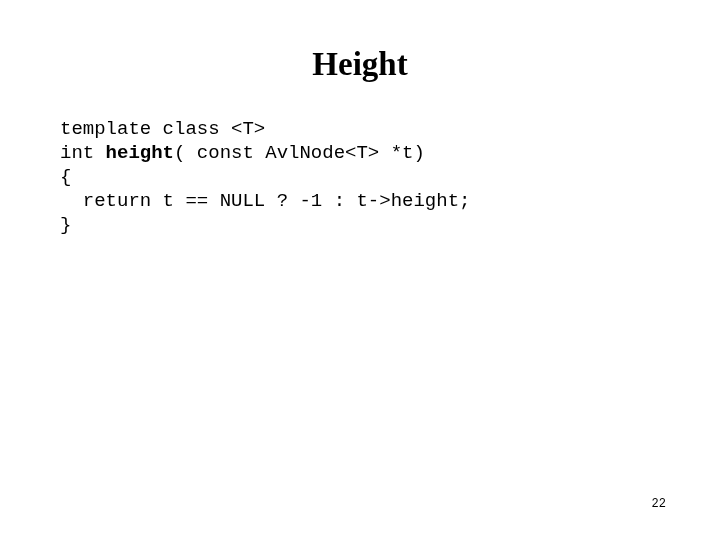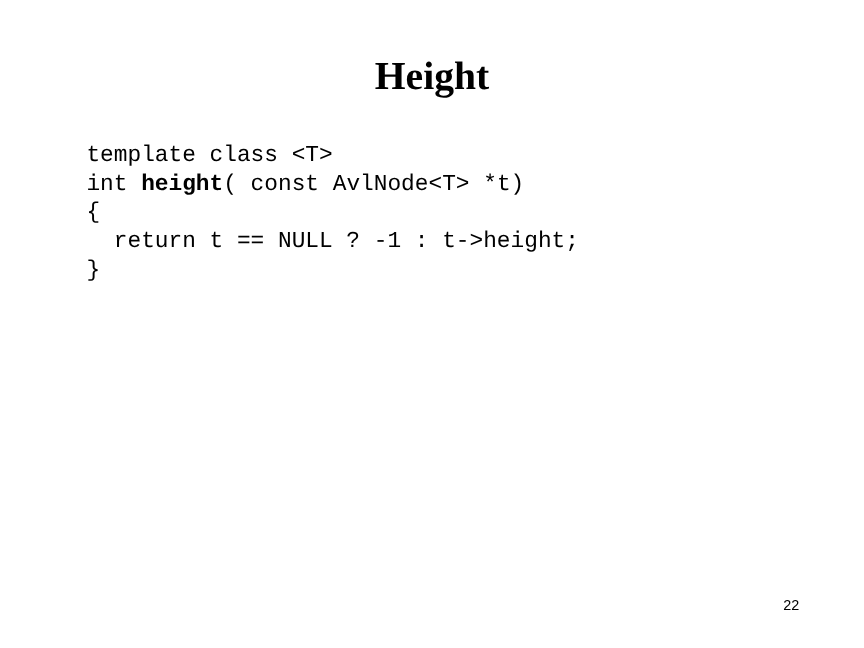--- a/index.html
+++ b/index.html
@@ -54,38 +54,37 @@
     white-space: pre;
     text-align: left;
   }
 
   .code-line {
     white-space: pre;
     font-family: "Liberation Mono", "DejaVu Sans Mono", monospace;
     font-size: 19px;
     line-height: 24px;
     min-height: 24px;
-    margin-left: 12px;
   }
 
   .code-line .tok {
     white-space: pre;
     font-family: "Liberation Mono", "DejaVu Sans Mono", monospace;
   }
 
   .code-line .tok.bold {
     font-weight: bold;
   }
 
   
   .page-number {
     position: absolute;
     right: 54px;
     top: 496px;
-    font-family: Liberation Sans, sans-serif;
+    font-family: Liberation Mono, monospace;
     font-size: 12px;
     line-height: 16px;
     color: #000000;
     text-align: right;
     white-space: pre;
   }
 </style>
 </head>
 <body>
 

